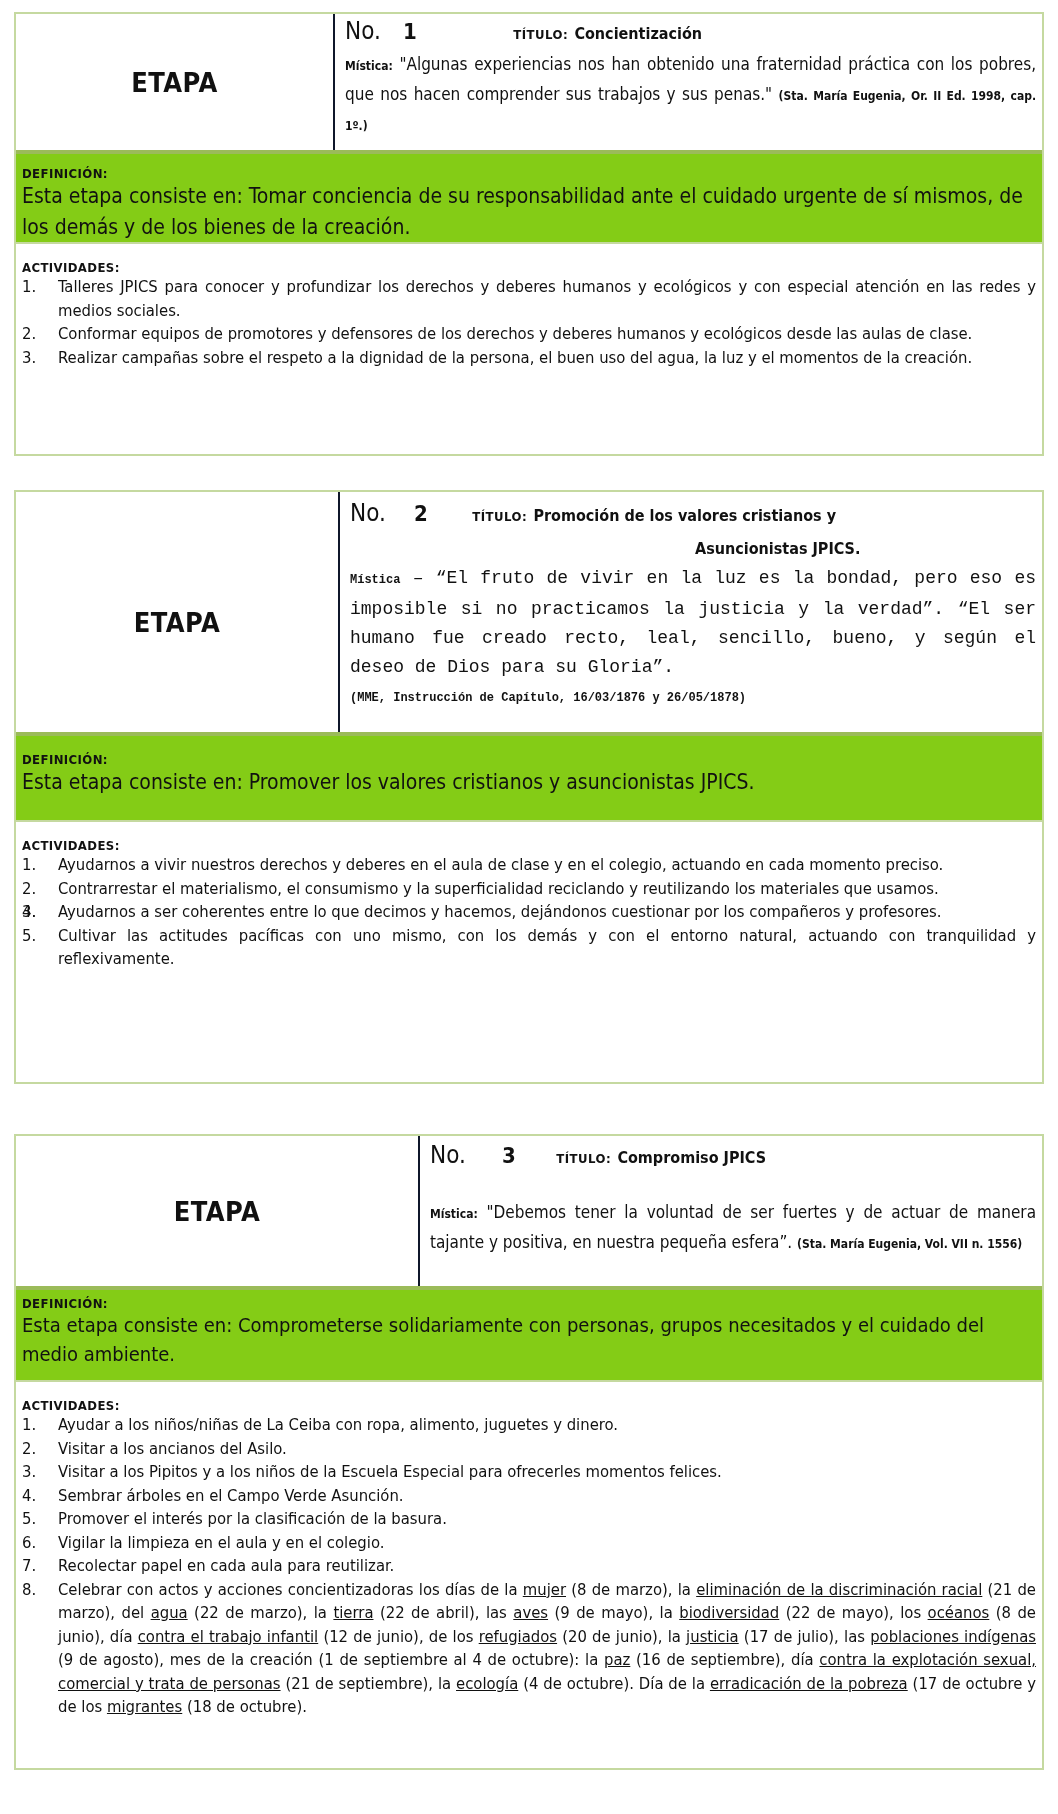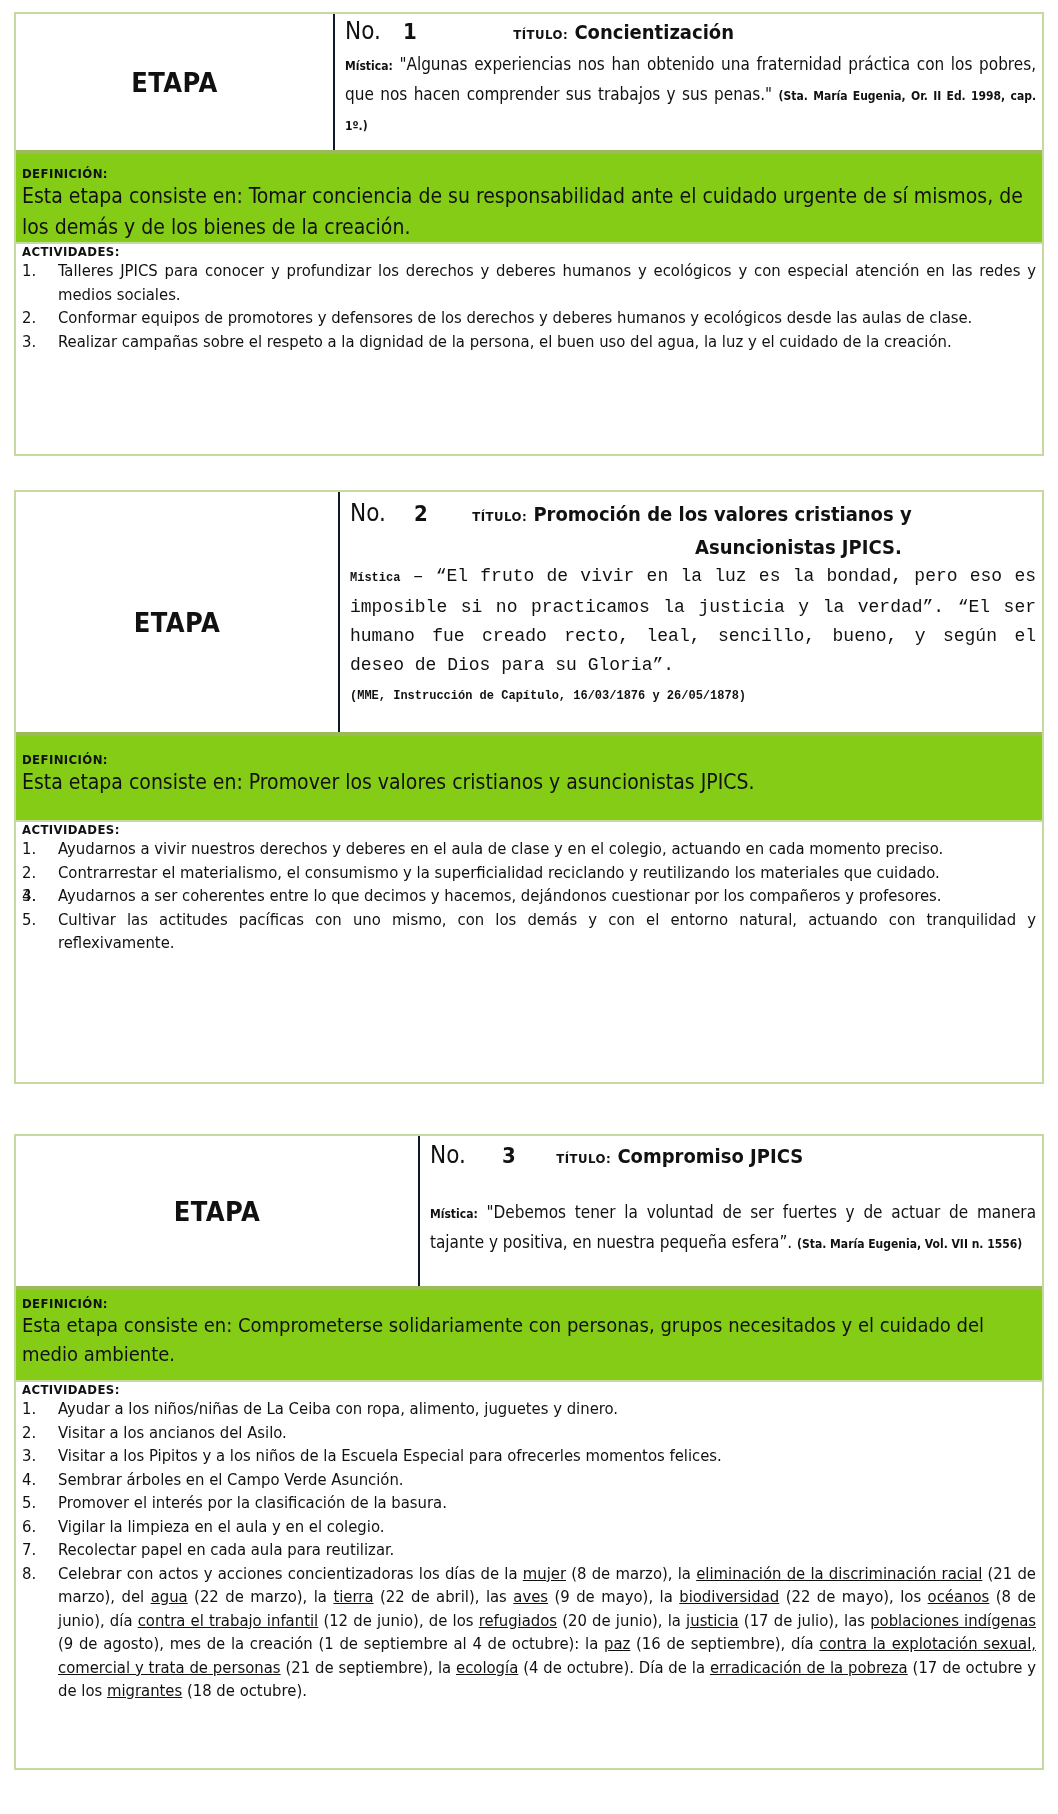--- a/index.html
+++ b/index.html
@@ -7,28 +7,28 @@
          font-family:"DejaVu Sans Condensed","DejaVu Sans", sans-serif; color:#111; }
   .stage { position:absolute; left:14px; width:1030px; border:2px solid #c5d9a0; box-sizing:border-box; background:#fff; }
   .head { display:flex; border-bottom:4px solid #9bbb59; }
   .etapa { display:flex; align-items:center; justify-content:center; border-right:2px solid #0f172a;
            font-weight:bold; font-size:27px; letter-spacing:0.5px; }
   .info { flex:1; padding:2px 6px 6px 10px; box-sizing:border-box; }
   .titlerow { font-size:22px; line-height:30px; white-space:nowrap; }
   .titlerow .no { font-size:24px; }
   .titlerow .num { font-weight:bold; font-size:22px; }
   .titlerow .tl { font-size:13px; font-weight:bold; letter-spacing:0.5px; }
-  .titlerow .tt { font-size:20px; font-weight:bold; }
+  .titlerow .tt { font-size:16px; font-weight:bold; }
   .mistica { font-size:17px; line-height:28px; text-align:justify; }
   .mistica .ml { font-size:12px; font-weight:bold; }
   .mistica .src { font-size:12px; font-weight:bold; }
   .def { background:#84cc16; border-bottom:2px solid #c5d9a0; padding:12px 6px 8px 6px; }
   .lbl { font-size:13px; font-weight:bold; letter-spacing:0.4px; }
   .deftext { font-size:21px; line-height:31px; }
-  .act { padding:0 6px 6px 6px; }
+  .act { padding:16px 6px 6px 6px; }
   .act ol { margin:0; padding:0; list-style:none; }
   .act li { position:relative; padding-left:36px; font-size:16.5px; line-height:23.5px; text-align:justify; }
   .act li .n { position:absolute; left:0; top:0; }
   u { text-decoration:underline; }
 </style>
 </head>
 <body>
 
 <div class="stage" style="top:12px; height:444px;">
   <div class="head" style="height:136px;">
@@ -49,21 +49,21 @@
   </div>
   <div class="def" style="height:90px; box-sizing:border-box;">
     <div class="lbl">DEFINICIÓN:</div>
     <div class="deftext">Esta etapa consiste en: Tomar conciencia de su responsabilidad ante el cuidado urgente de sí mismos, de los demás y de los bienes de la creación.</div>
   </div>
   <div class="act">
     <div class="lbl">ACTIVIDADES:</div>
     <ol id="acts-0">
         <li><span class="n">1.</span><span>Talleres JPICS para conocer  y profundizar los derechos y deberes humanos y ecológicos  y con especial atención en las redes y medios sociales.</span></li>
         <li><span class="n">2.</span><span>Conformar equipos de promotores y defensores de los derechos y deberes humanos y ecológicos desde las aulas de clase.</span></li>
-        <li><span class="n">3.</span><span> Realizar campañas sobre el respeto a la dignidad de la persona, el buen uso del agua, la luz y el cuidado de la creación.</span></li>
+        <li><span class="n">3.</span><span> Realizar campañas sobre el respeto a la dignidad de la persona, el buen uso del agua, la luz y el momentos de la creación.</span></li>
       </ol>
   </div>
 </div>
 
 <div class="stage" style="top:490px; height:594px;">
   <div class="head" style="height:240px;">
     <div class="etapa" style="width:324px; padding-top:20px; box-sizing:border-box;">ETAPA</div>
     <div class="info" style="padding-top:6px;">
       <div class="titlerow">
         <span class="no">No.</span>
@@ -83,21 +83,21 @@
     </div>
   </div>
   <div class="def" style="height:86px; box-sizing:border-box; padding-top:16px;">
     <div class="lbl">DEFINICIÓN:</div>
     <div class="deftext">Esta etapa consiste en: Promover los valores cristianos y asuncionistas JPICS.</div>
   </div>
   <div class="act">
     <div class="lbl">ACTIVIDADES:</div>
     <ol id="acts-1">
         <li><span class="n">1.</span><span>Ayudarnos a vivir nuestros derechos y deberes en el aula de clase y en el colegio, actuando en cada momento preciso.</span></li>
-        <li><span class="n">2.</span><span>Contrarrestar el materialismo, el consumismo y la superficialidad reciclando y reutilizando los materiales que cuidado.</span></li>
+        <li><span class="n">2.</span><span>Contrarrestar el materialismo, el consumismo y la superficialidad reciclando y reutilizando los materiales que usamos.</span></li>
         <li><span class="n">3.</span></li>
         <li><span class="n">4.</span><span>Ayudarnos a ser coherentes entre lo que decimos y hacemos, dejándonos cuestionar por los compañeros y profesores.</span></li>
         <li><span class="n">5.</span><span>Cultivar las actitudes pacíficas con uno mismo, con los demás y con el entorno natural, actuando con tranquilidad y reflexivamente.</span></li>
       </ol>
   </div>
 </div>
 
 <div class="stage" style="top:1134px; height:636px;">
   <div class="head" style="height:150px;">
     <div class="etapa" style="width:402px;">ETAPA</div>

